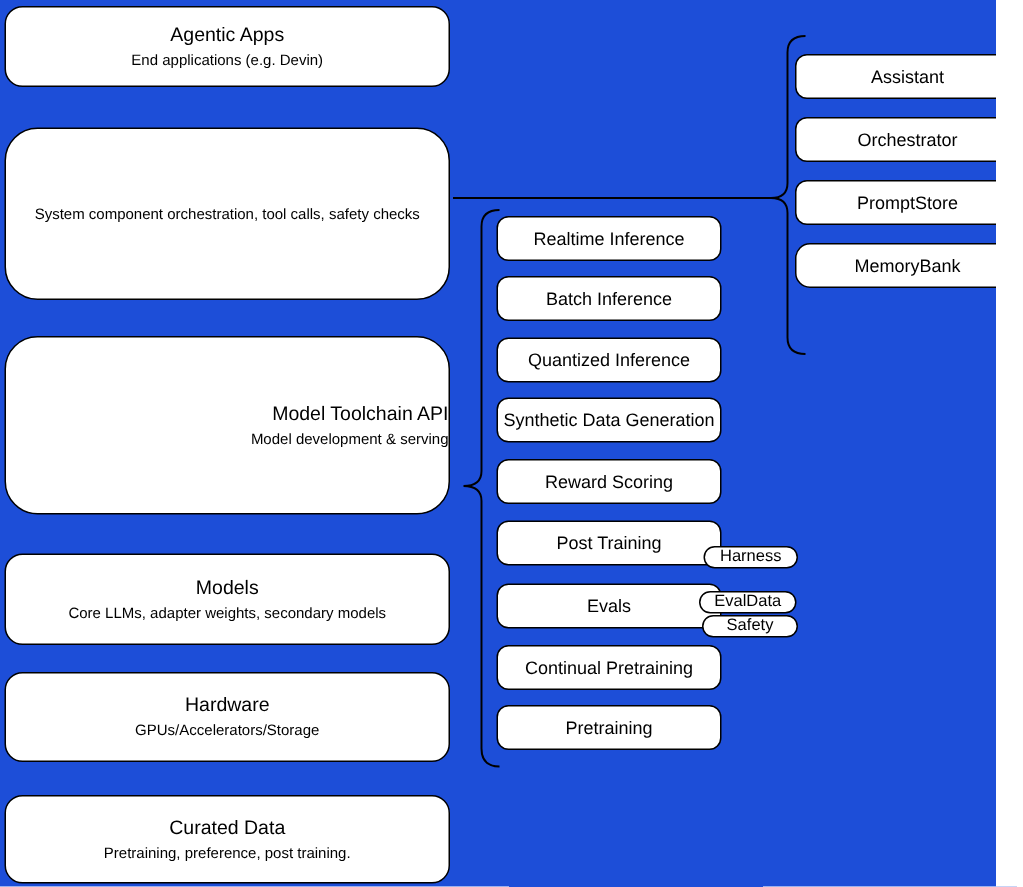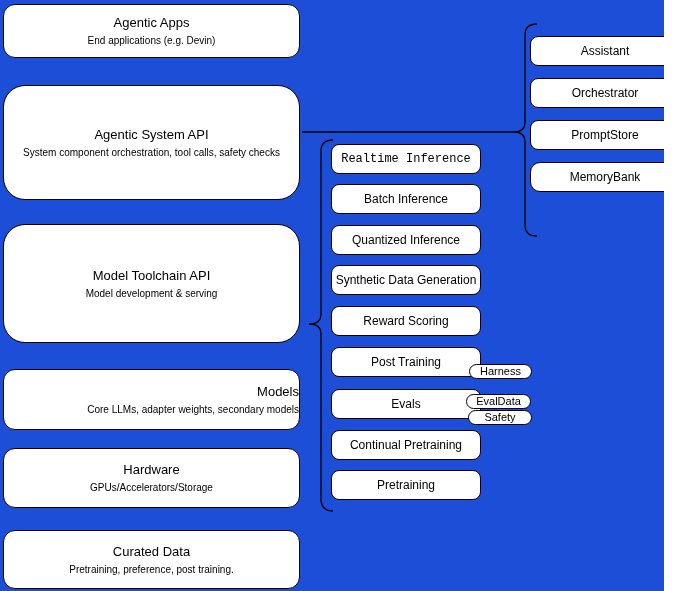--- a/index.html
+++ b/index.html
@@ -13,28 +13,28 @@
     position:absolute;box-sizing:border-box;background:#ffffff;border:1.3px solid #000;
     display:flex;flex-direction:column;align-items:center;justify-content:center;text-align:center;
   }
   .title{font-size:13px;line-height:17px;}
   .subtitle{font-size:10px;line-height:14px;margin-top:3px;}
 
   
   .lbox{left:3px;width:297px;border-radius:12px;}
   .lbox1{top:4px;height:54px;}
   .lbox2{top:85px;height:115px;border-radius:22px;}
-  .lbox3{top:224px;height:119px;border-radius:22px;}
-  .lbox4{top:369px;height:61px;align-items:flex-end;}
+  .lbox3{top:224px;height:119px;border-radius:22px;align-items:flex-end;}
+  .lbox4{top:369px;height:61px;}
   .lbox5{top:448px;height:60px;}
   .lbox6{top:530px;height:59px;}
 
   
   .mbox{left:331px;width:150px;height:30px;border-radius:8px;font-size:12px;}
-  .m0{top:144px;font-family:Liberation Mono, monospace;} .m1{top:184px;} .m2{top:225px;} .m3{top:265px;} .m4{top:306px;}
+  .m0{top:144px;} .m1{top:184px;} .m2{top:225px;} .m3{top:265px;} .m4{top:306px;}
   .m5{top:347px;} .m6{top:389px;} .m7{top:430px;} .m8{top:470px;}
 
   
   .rbox{left:530px;width:150px;height:30px;border-radius:8px;font-size:12px;}
   .r0{top:36px;} .r1{top:78px;} .r2{top:120px;} .r3{top:162px;border-radius:10px;} .r4{top:205px;}
 
   
   .pill{height:15px;border-radius:8px;font-size:11px;line-height:13px;z-index:3;}
   .p0{left:469px;top:364px;width:63px;}
   .p1{left:466px;top:394px;width:65px;}
@@ -49,21 +49,20 @@
     <path d="M302 132 L514 132" fill="none" stroke="#000" stroke-width="1.3"></path>
     <path d="M537 24 Q525 24 525 35 L525 122 Q525 132 514 132 Q525 132 525 142 L525 225 Q525 236 537 236" fill="none" stroke="#000" stroke-width="1.3"></path>
     <path d="M333 140 Q321 140 321 151 L321 314 Q321 324 309 324 Q321 324 321 334 L321 499 Q321 511 333 511" fill="none" stroke="#000" stroke-width="1.3"></path>
   </svg>
 
   <div class="box lbox lbox1">
     <div class="title">Agentic Apps</div>
     <div class="subtitle">End applications (e.g. Devin)</div>
   </div>
   <div class="box lbox lbox2">
-    <div class="title">Agentic System API</div>
     <div class="subtitle">System component orchestration, tool calls, safety checks</div>
   </div>
   <div class="box lbox lbox3">
     <div class="title">Model Toolchain API</div>
     <div class="subtitle">Model development &amp; serving</div>
   </div>
   <div class="box lbox lbox4">
     <div class="title">Models</div>
     <div class="subtitle">Core LLMs, adapter weights, secondary models</div>
   </div>

